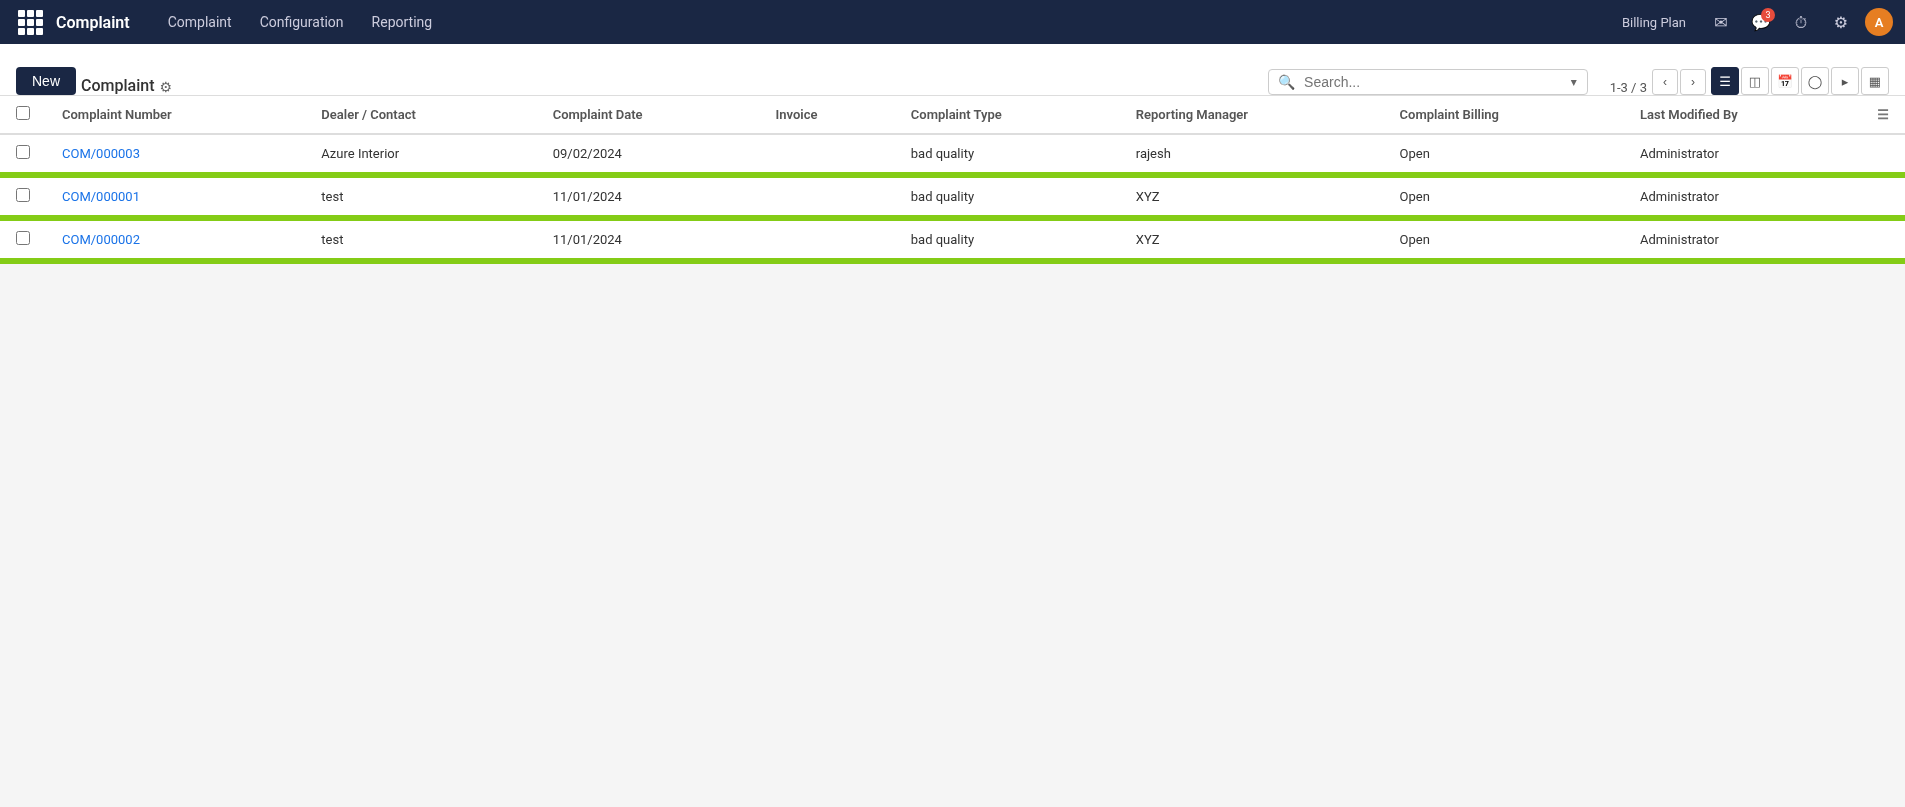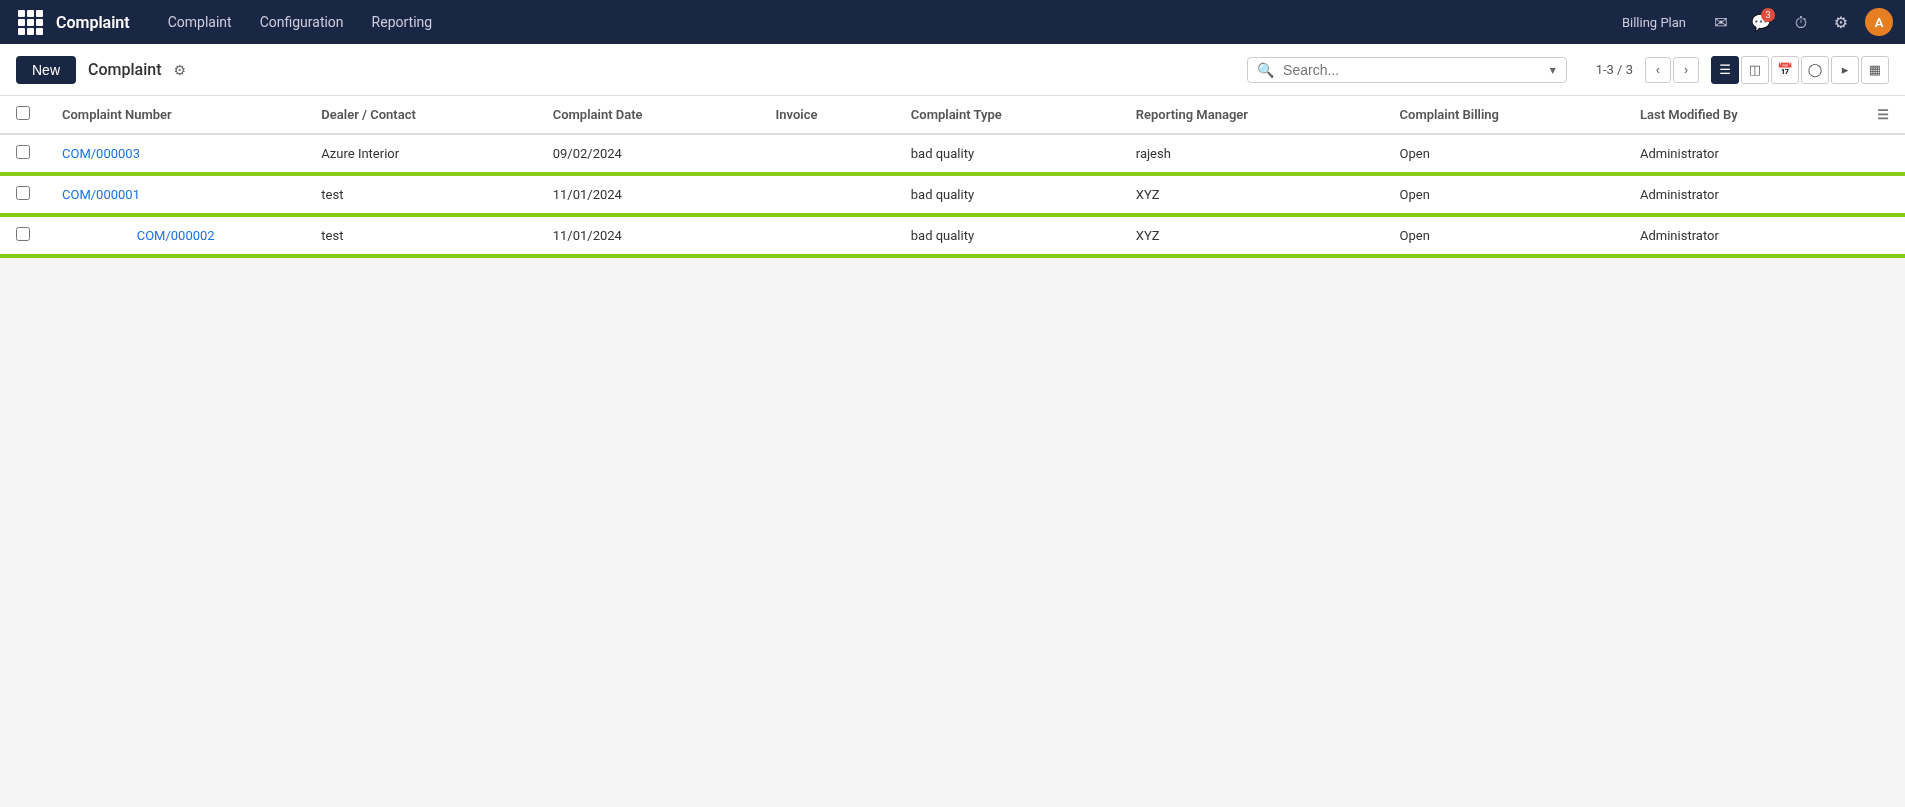--- a/index.html
+++ b/index.html
@@ -75,23 +75,23 @@
       display: flex; align-items: center; justify-content: center;
       font-weight: 600; font-size: 13px; cursor: pointer;
     }
 
     
     .subheader {
       background: #fff;
       border-bottom: 1px solid #ddd;
       height: 52px;
       display: flex;
-      align-items: center;
+      align-items: flex-end;
       padding: 0 16px;
-      gap: 12px;
+      gap: 5px;
     }
     .btn-new {
       background: #1a2744;
       color: #fff;
       border: none;
       border-radius: 4px;
       padding: 6px 16px;
       font-size: 14px;
       cursor: pointer;
       font-weight: 500;
@@ -164,21 +164,21 @@
     }
     thead th {
       padding: 10px 16px;
       text-align: left;
       font-size: 13px;
       font-weight: 600;
       color: #555;
       white-space: nowrap;
     }
     tbody tr {
-      border-bottom: 4px solid #84cc16;
+      border-bottom: 6px solid #84cc16;
       background: #fff;
     }
     tbody td {
       padding: 10px 16px;
       font-size: 13px;
       color: #333;
     }
     .checkbox-cell {
       width: 36px;
       text-align: center;
@@ -299,21 +299,21 @@
     <td>bad quality</td>
     <td>XYZ</td>
     <td>Open</td>
     <td>Administrator</td>
     <td></td>
   </tr>
         <tr>
     <td class="checkbox-cell">
       <input type="checkbox" style="">
     </td>
-    <td style="color:#1a73e8;cursor:pointer;text-align:center;">COM/000002</td>
+    <td style="color:#1a73e8;cursor:pointer;">COM/000002</td>
     <td>test</td>
     <td>11/01/2024</td>
     <td></td>
     <td>bad quality</td>
     <td>XYZ</td>
     <td>Open</td>
     <td>Administrator</td>
     <td></td>
   </tr>
       </tbody>

